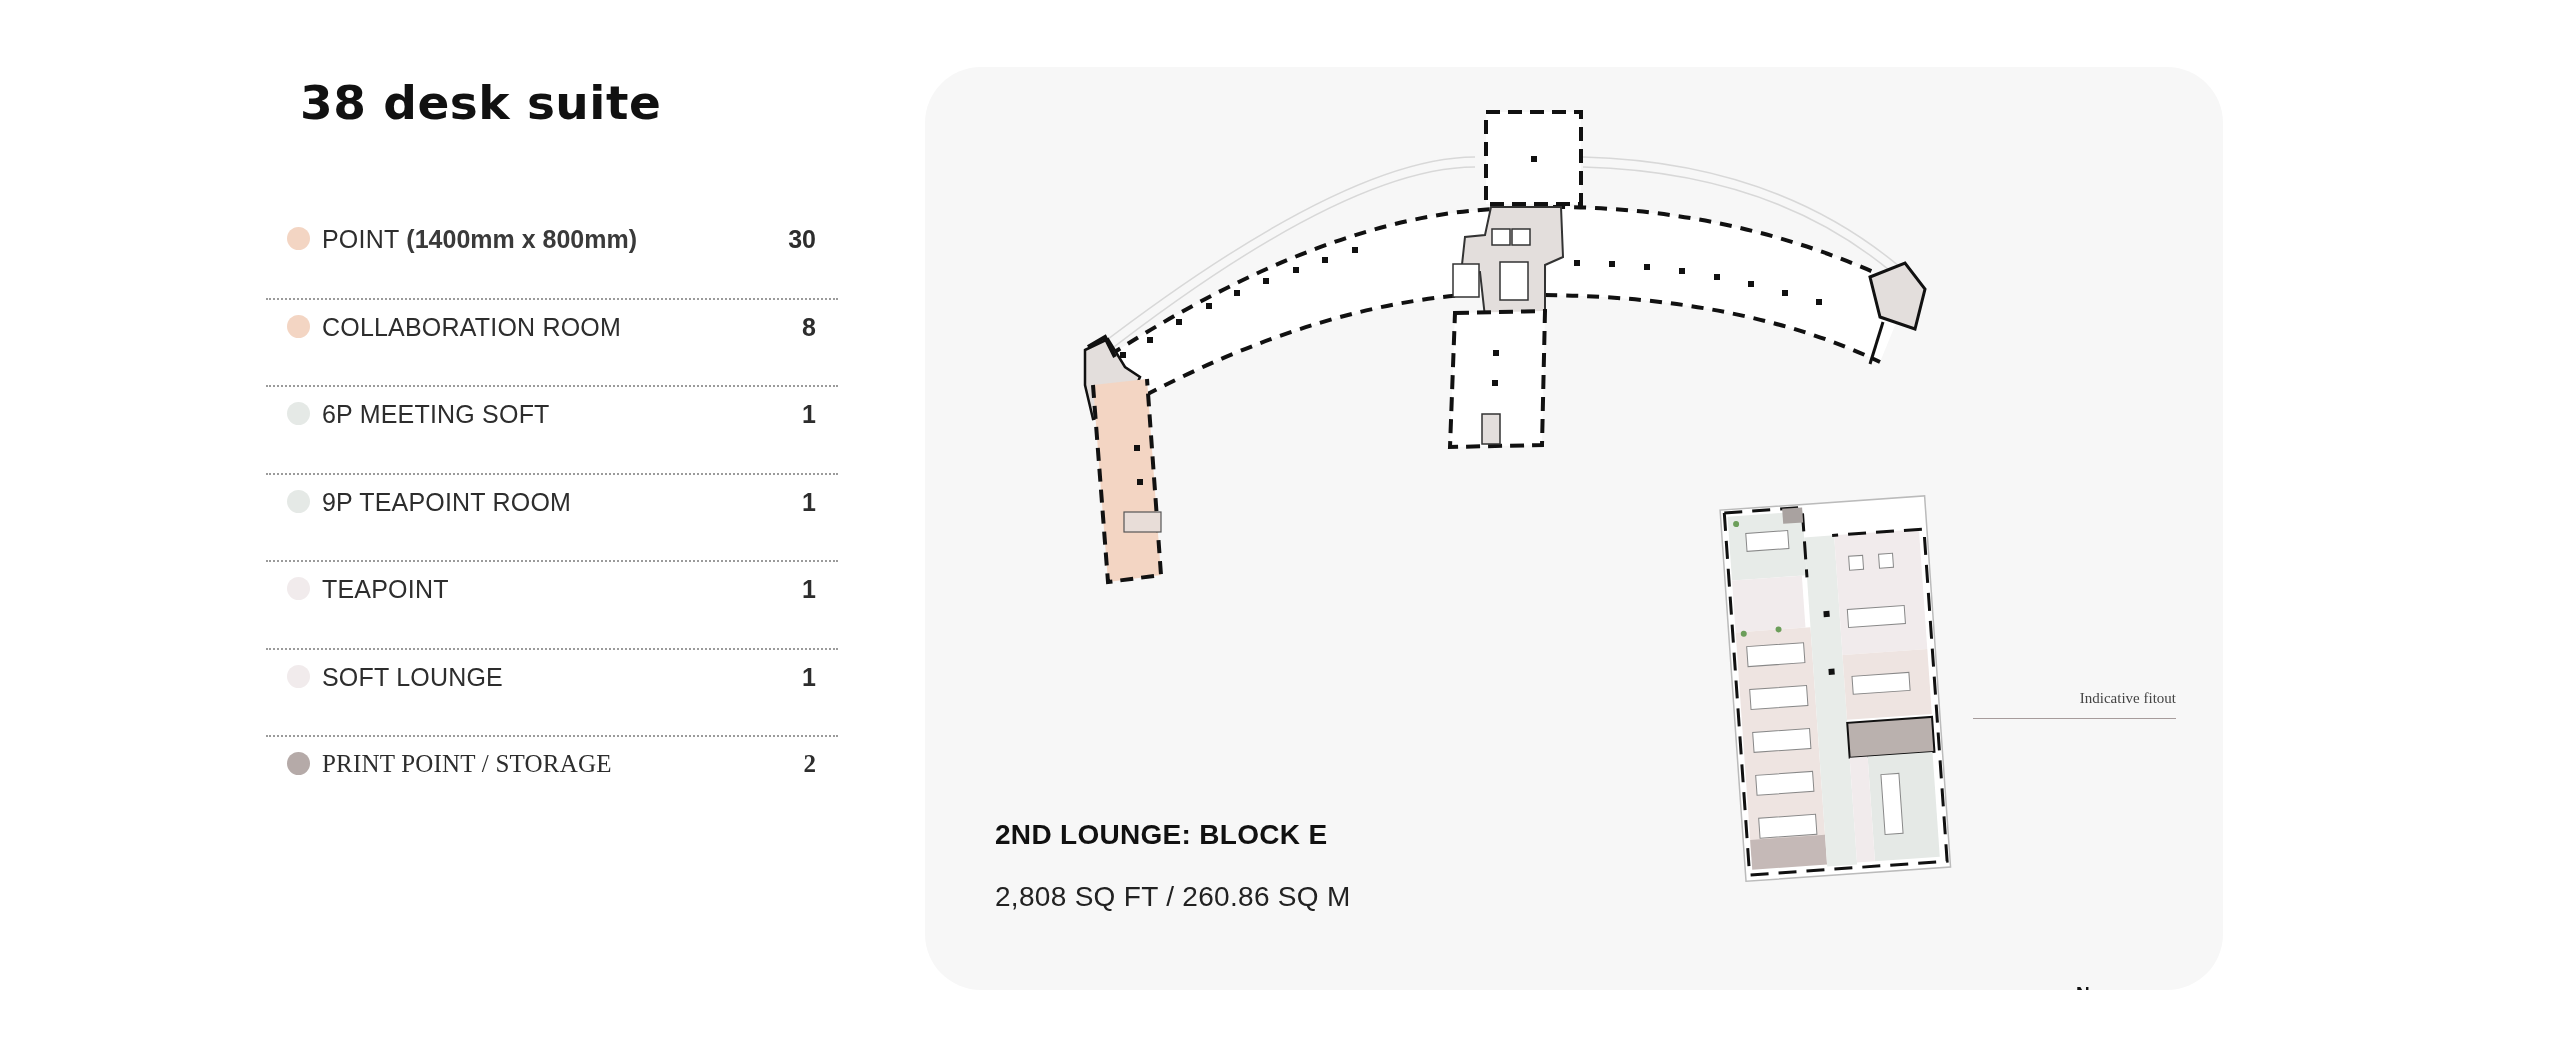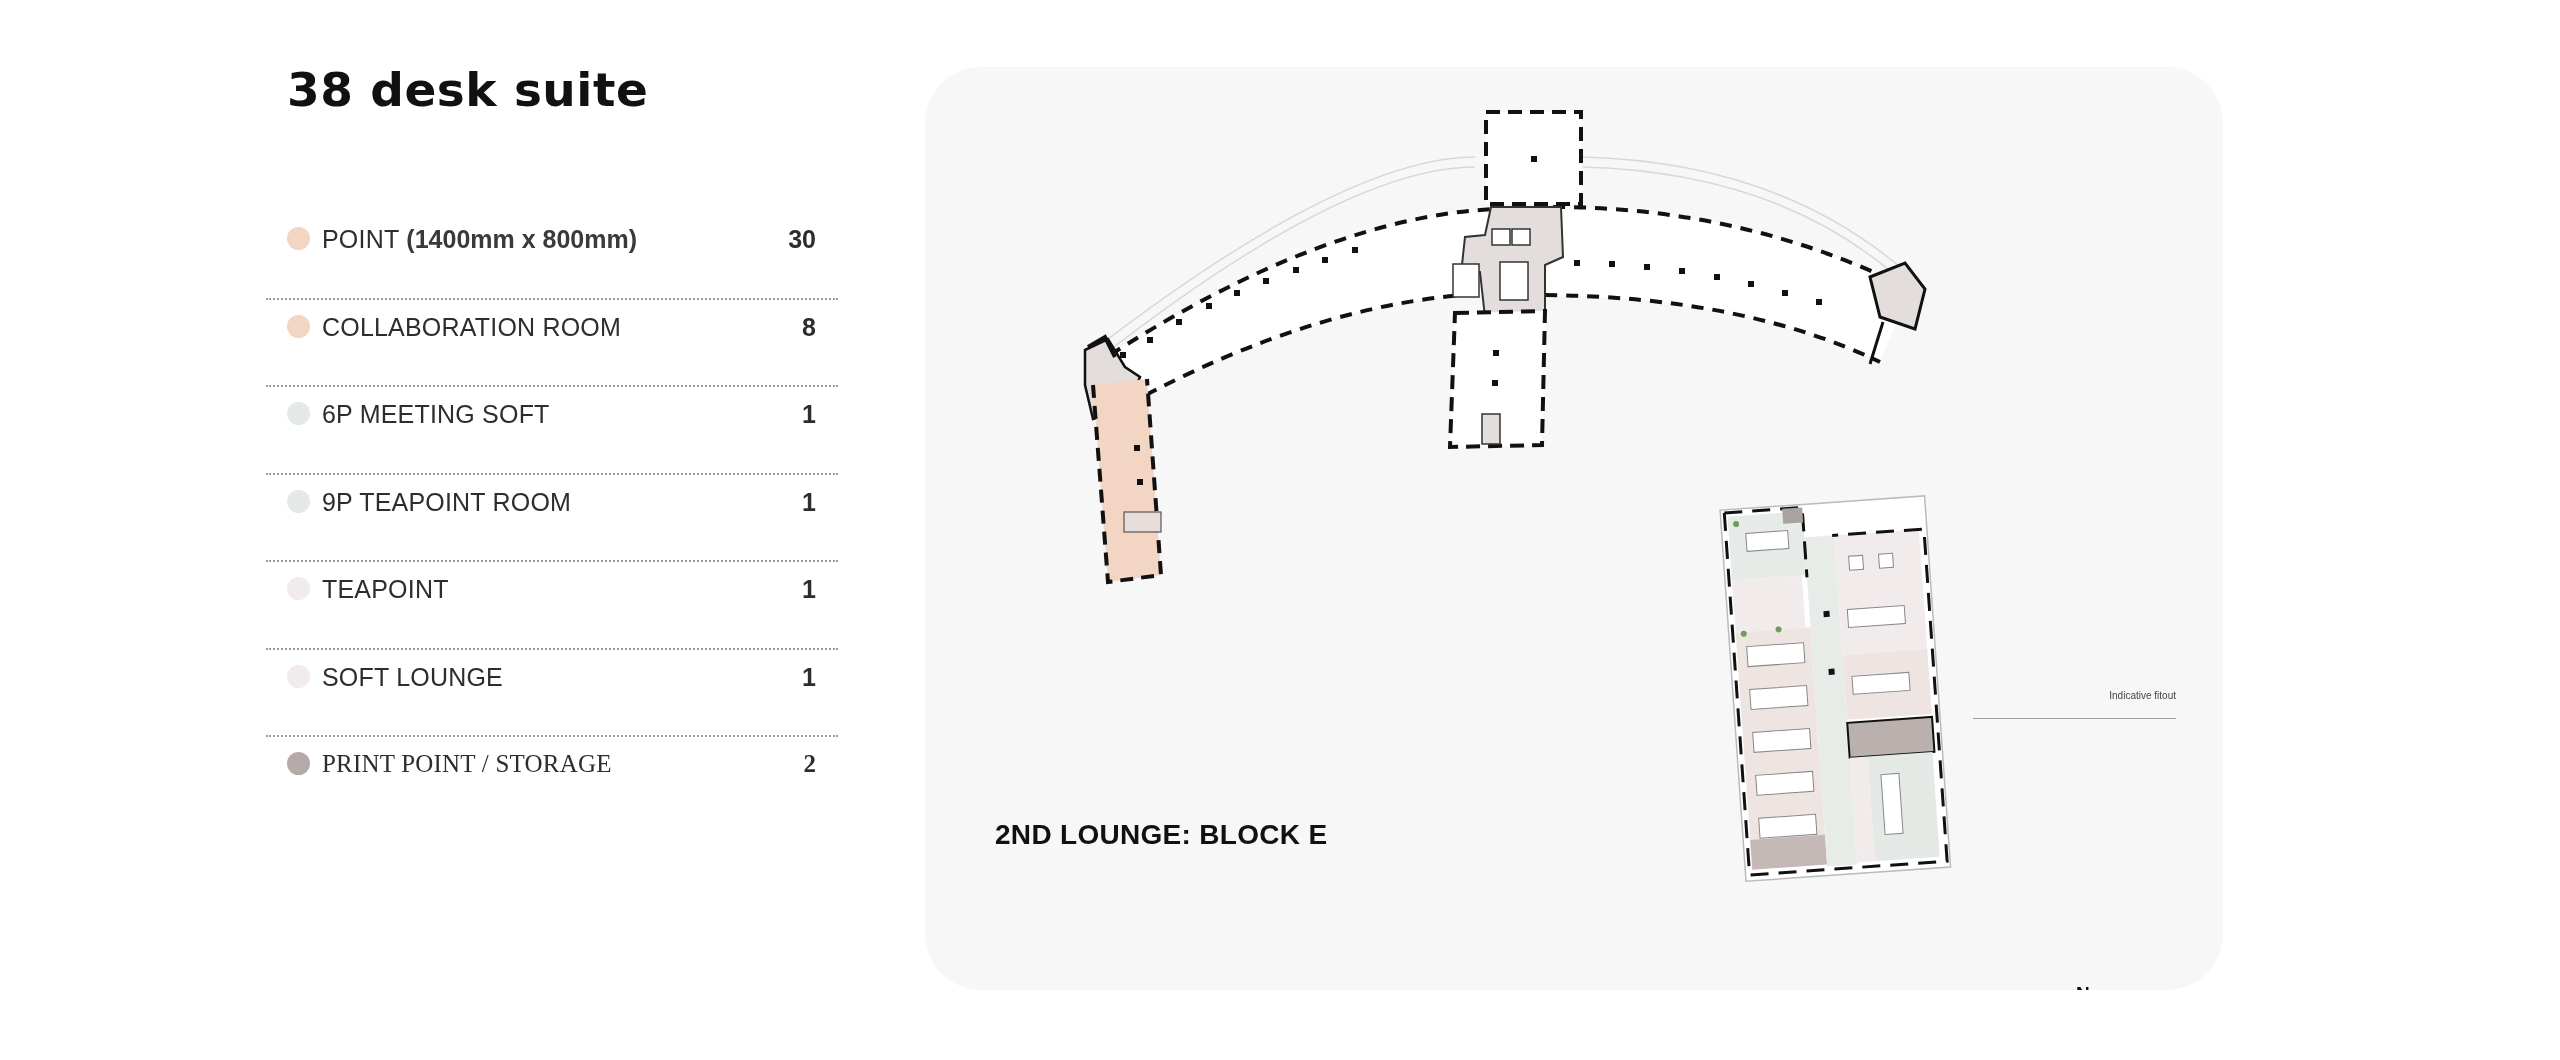--- a/index.html
+++ b/index.html
@@ -1,32 +1,32 @@
 <!DOCTYPE html>
 <html><head>
 <meta charset="utf-8">
 <style>
   html, body { margin:0; padding:0; background:#ffffff; }
   body { width:2560px; height:1060px; position:relative; overflow:hidden;
          font-family:"Liberation Sans", sans-serif; color:#1a1a1a; }
   .title { position:absolute; left:287px; top:62px; font-family:"DejaVu Sans", sans-serif;
-           font-size:47px; font-weight:bold; letter-spacing:0.5px; color:#111; margin:0; }
+           font-size:47px; font-weight:bold; letter-spacing:0.5px; color:#111; margin:13px; }
   .spec-list { position:absolute; left:266px; top:212px; width:572px; }
   .spec-row { position:relative; height:87.5px; border-bottom:2px dotted #9b9b9b; box-sizing:border-box; }
   .spec-row:last-child { border-bottom:none;font-family:Liberation Serif, serif; }
   .spec-dot { position:absolute; left:21px; top:15px; width:23px; height:23px; border-radius:50%; }
   .spec-label { position:absolute; left:56px; top:13px; font-size:25px; color:#2d2d2d; white-space:nowrap; }
   .spec-label .main { font-weight:normal; letter-spacing:0.2px; }
   .spec-label .sub { font-weight:bold; color:#3a3a3a; }
   .spec-count { position:absolute; right:22px; top:13px; font-size:25px; color:#2d2d2d; font-weight:bold; }
   .card { position:absolute; left:925px; top:67px; width:1298px; height:923px;
           background:#f7f7f7; border-radius:56px; overflow:hidden; }
   .floor-title { position:absolute; left:70px; top:752px; font-size:28px; font-weight:bold; color:#111; letter-spacing:0.3px; }
   .floor-area { position:absolute; left:70px; top:814px; font-size:28px; color:#222; letter-spacing:0.3px; }
-  .fitout-label { position:absolute; right:47px; top:623px; font-size:10px; color:#444; }
+  .fitout-label { position:absolute; right:47px; top:623px; font-size:15px; color:#444;font-family:Liberation Serif, serif; }
   .fitout-line { position:absolute; left:1048px; top:651px; width:203px; height:1px; background:#a69c9c; }
   .north { position:absolute; left:1140px; top:916px; font-size:19px; font-weight:bold; color:#111; }
   .north-arrow { display:inline-block; width:0; height:0; border-top:5px solid transparent;
                  border-bottom:5px solid transparent; border-right:7px solid #b9aeab; margin-right:4px; vertical-align:middle; }
   svg { position:absolute; left:0; top:0; }
 </style>
 </head>
 <body>
 
 <h1 class="title">38 desk suite</h1>
@@ -170,16 +170,17 @@
       <rect x="904" y="545" width="6" height="6" fill="#111"></rect>
       <rect x="905" y="603" width="6" height="6" fill="#111"></rect>
 
       <circle cx="823" cy="452" r="3" fill="#6c9e5a"></circle>
       <circle cx="823" cy="562" r="3" fill="#6c9e5a"></circle>
       <circle cx="858" cy="560" r="3" fill="#6c9e5a"></circle>
     </g>
   </svg>
 
   <div class="floor-title">2ND LOUNGE: BLOCK E</div>
+  <div class="floor-area">2,808 SQ FT / 260.86 SQ M</div>
   <div class="fitout-label">Indicative fitout</div>
   <div class="fitout-line"></div>
   <div class="north"><span class="north-arrow"></span><span>N</span></div>
 </div>
 
 </body></html>

